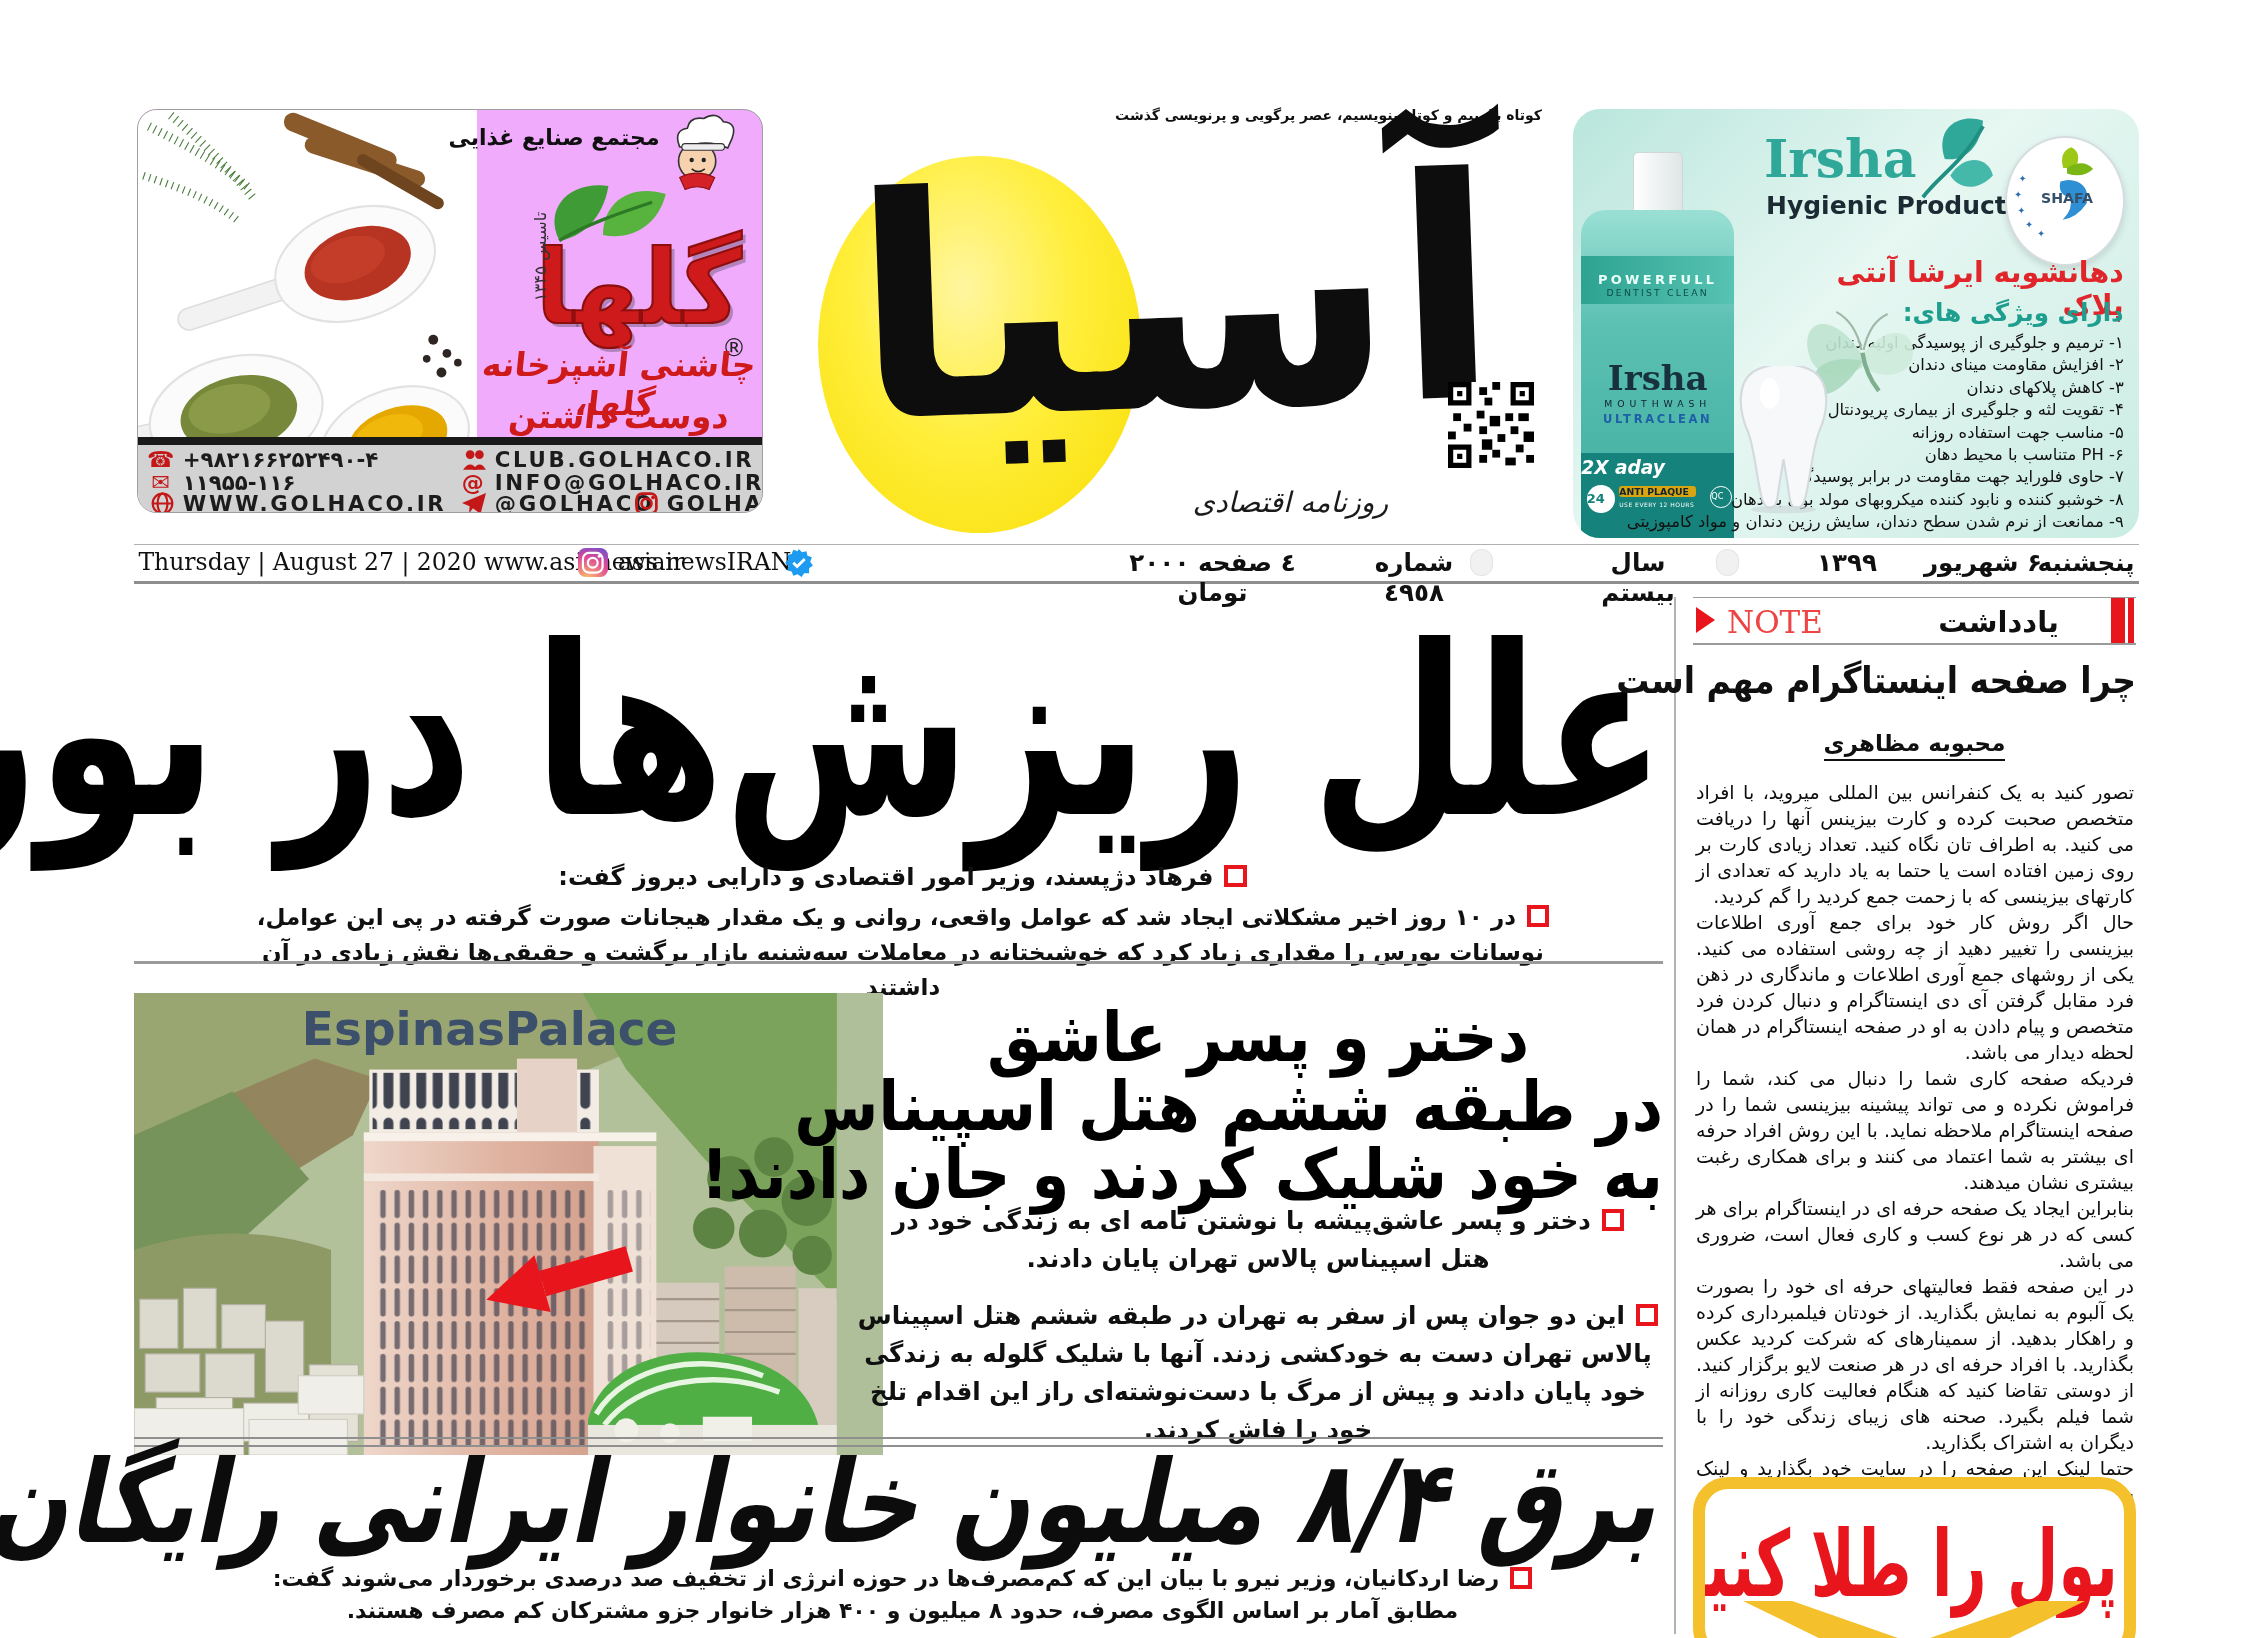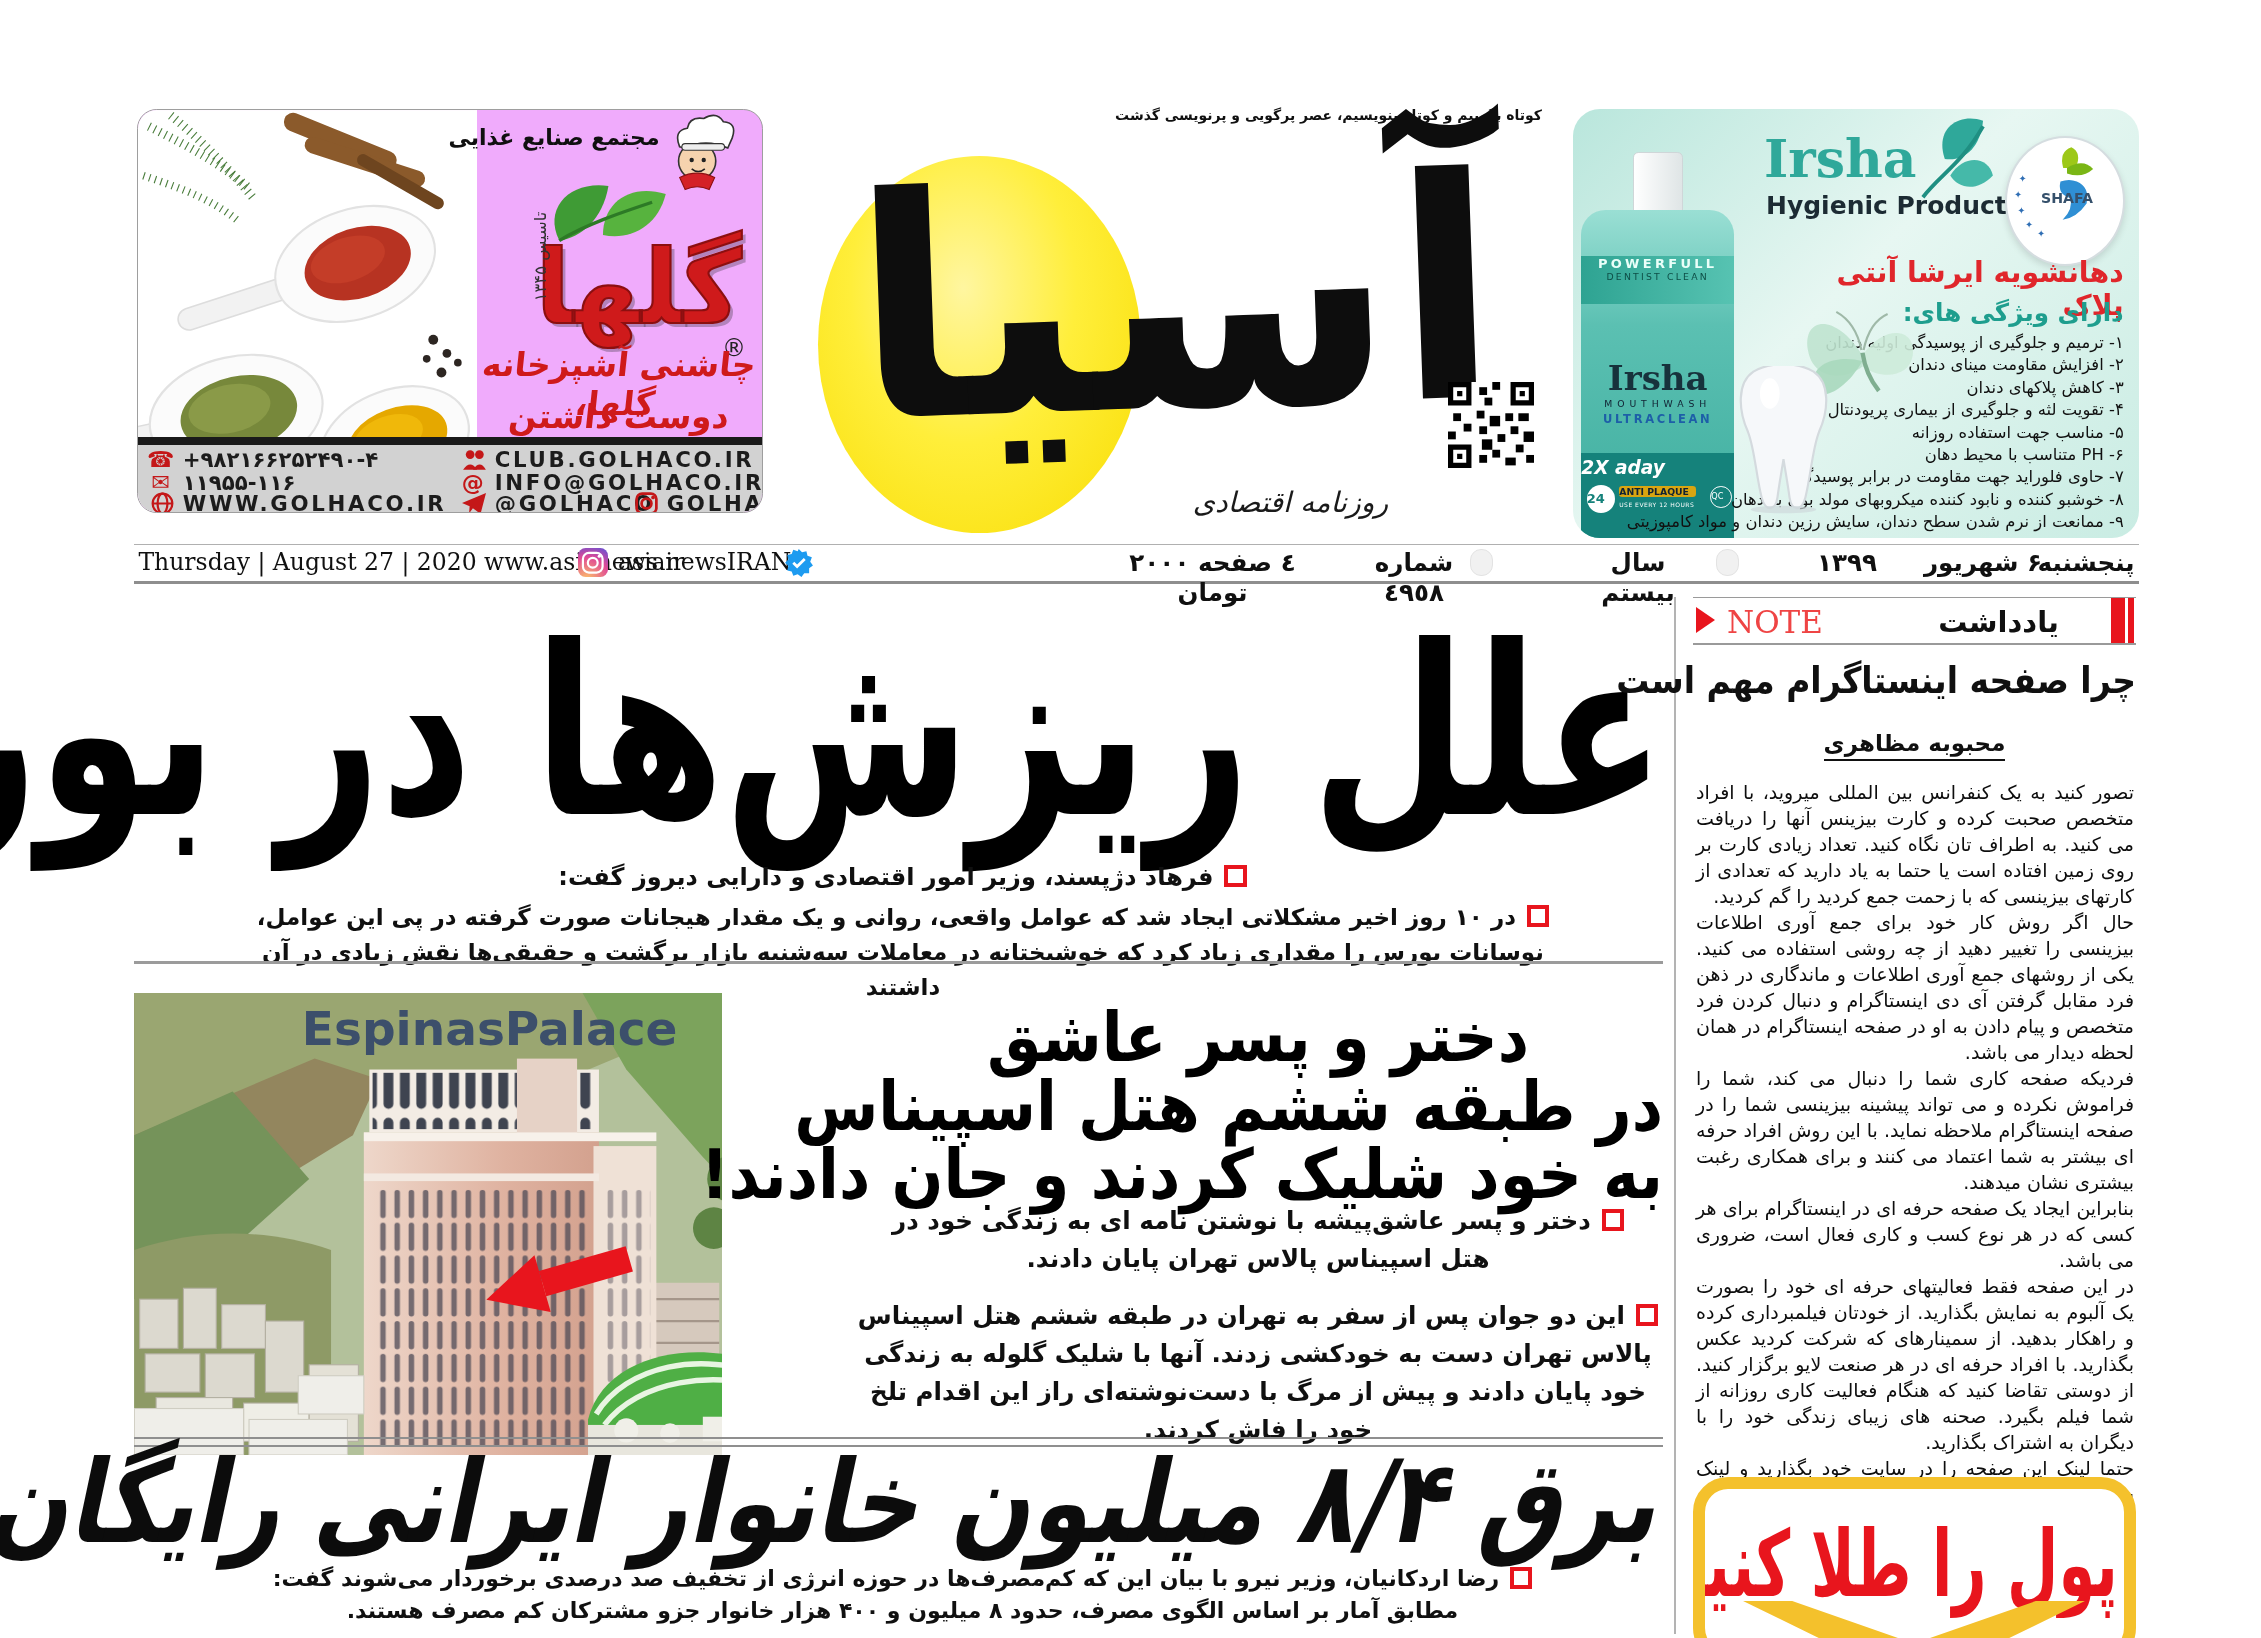--- a/index.html
+++ b/index.html
@@ -37,21 +37,21 @@
   .qr{left:1448px;top:382px;width:86px;height:86px;}
 
   
   .irsha{left:1573px;top:109px;width:566px;height:429px;border-radius:27px;overflow:hidden;
          background:linear-gradient(135deg,#b9e6dc 0%,#e7f7f2 45%,#c9ece3 100%);}
   .bottle{left:8.2px;top:101px;width:153px;height:328px;border-radius:24.6px 24.6px 11px 11px;
           background:linear-gradient(180deg,#9adfd4 0%,#5bc0b2 35%,#3fae9f 100%);}
   .bottle-cap{left:60px;top:43px;width:48px;height:65px;background:linear-gradient(90deg,#fff,#dfe5e6);
               border:1.1px solid #cfd6d8;border-radius:5.5px;}
   .bottle-band1{left:8.2px;top:147px;width:153px;height:48px;background:linear-gradient(90deg,#2ea392,#57c3b2);
-                color:#fff;text-align:center;padding-top:0;box-sizing:border-box;}
+                color:#fff;text-align:center;padding-top:16px;box-sizing:border-box;}
   .bottle-brand{left:8.2px;top:249px;width:153px;text-align:center;color:#17323c;}
   .bottle-band2{left:8.2px;top:344px;width:153px;height:86px;background:#15827b;color:#fff;text-align:left;}
   .irsha-logo{left:191px;top:19px;font-size:52px;color:#2fa89a;font-weight:bold;}
   .irsha-sub{left:193px;top:82px;font-size:25px;color:#1c2b33;font-weight:bold;}
   .shafa{left:432px;top:27px;width:116px;height:126px;background:#fff;border:2.2px solid #d5dde0;
          border-radius:50%;box-shadow:0 3.3px 7.7px rgba(0,0,0,.12);}
   .irsha-title{right:15.3px;top:147px;width:339px;font-size:28.4px;color:#e0262b;text-align:right;}
   .irsha-feath{right:15.3px;top:189px;font-size:24.6px;color:#1e9e8e;text-align:right;}
   .irsha-feats{right:15.3px;top:223px;width:421px;font-size:16.4px;line-height:22.4px;color:#111;text-align:right;}
   .irsha-feats div{white-space:nowrap;}
@@ -68,21 +68,21 @@
   
   .lead-headline{left:139px;top:588px;width:1526px;font-size:178px;line-height:257px;font-weight:bold;
                  text-align:center;white-space:nowrap;transform:scale(1,1.32);transform-origin:50% 30%;color:#000;}
   .kicker{left:142px;top:863px;width:1521px;font-size:24px;text-align:center;}
   .lead-sum{left:230px;top:900px;width:1346px;font-size:23px;line-height:35px;text-align:center;}
   .bullet{display:inline-block;width:14.2px;height:14.2px;border:4.9px solid #e8151d;background:#fff;
           vertical-align:middle;margin-left:11px;margin-bottom:4.4px;}
   .rule1{left:134px;top:961px;width:1529px;height:2.7px;background:#9b9b9b;}
 
   
-  .photo{left:134px;top:993px;width:588px;height:462px;overflow:hidden;background:#aebf9a;}
+  .photo{left:134px;top:993px;width:749px;height:462px;overflow:hidden;background:#aebf9a;}
   .hline{left:853px;width:810px;text-align:center;font-weight:bold;color:#000;
          transform:scaleY(1.12);transform-origin:top;white-space:nowrap;}
   .hb{font-size:24.6px;line-height:38px;text-align:center;font-weight:bold;}
   .rule2{left:134px;top:1437px;width:1529px;height:5.5px;border-top:2.2px solid #8f8f8f;border-bottom:2.2px solid #8f8f8f;}
 
   
   .power-headline{left:134px;top:1448px;width:1529px;font-size:94px;font-weight:bold;text-align:center;
                   white-space:nowrap;transform:skewX(-12deg) scaleY(1.22);transform-origin:center;color:#0c0c0c;}
   .power-sum{left:235px;top:1563px;width:1335px;font-size:22px;line-height:32px;text-align:center;}
 

